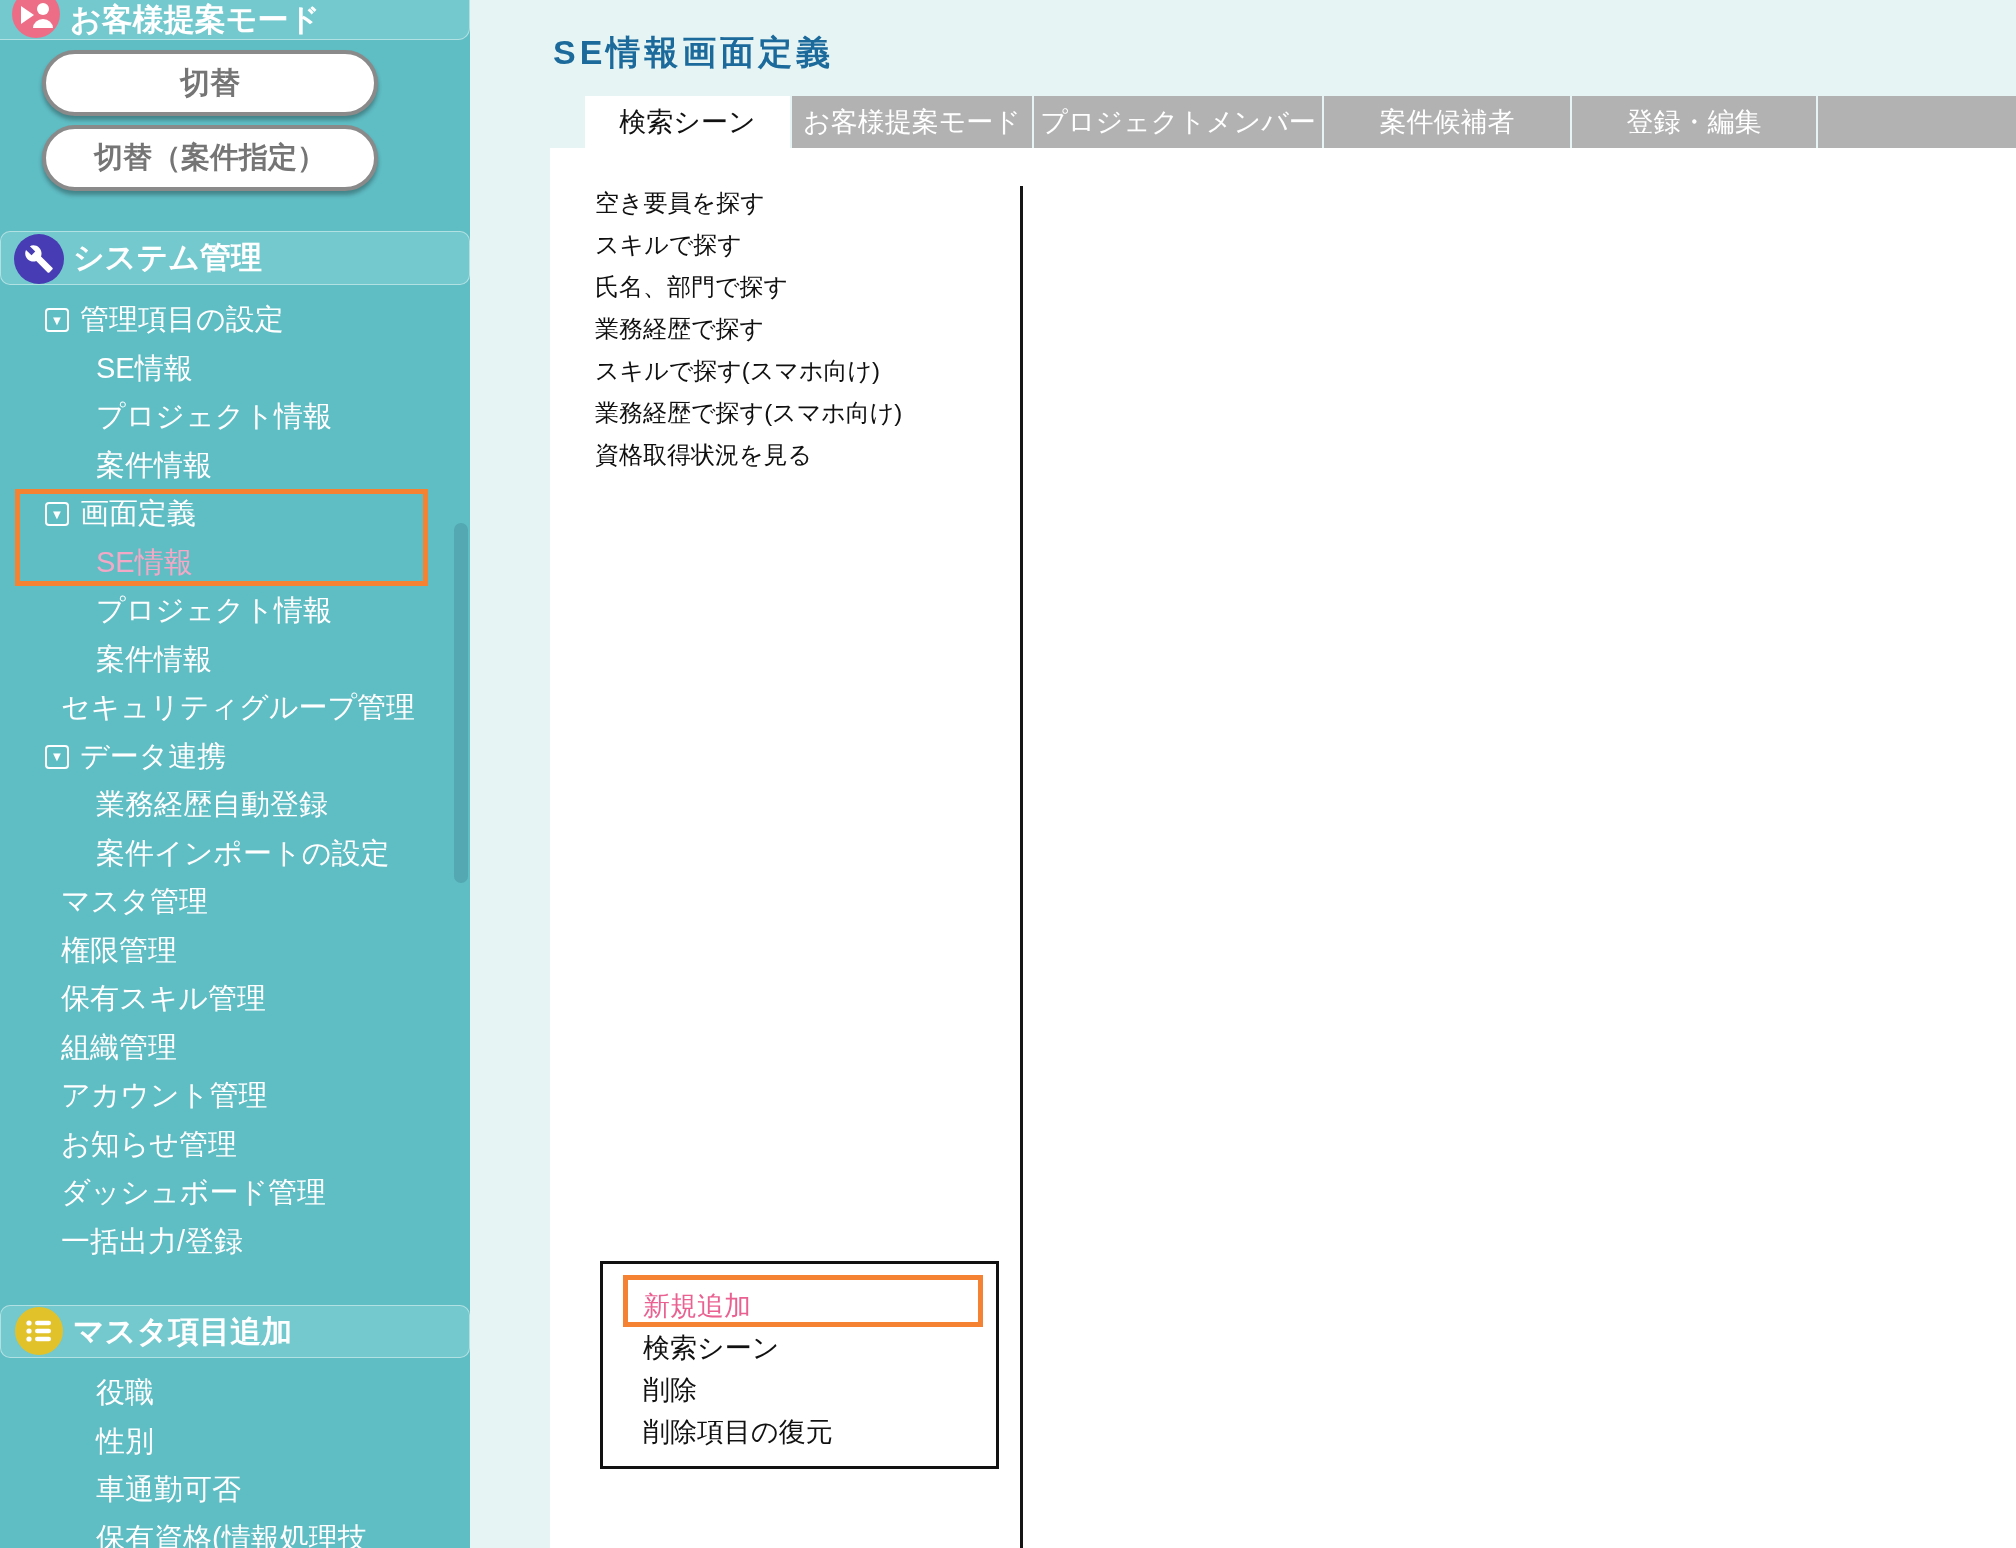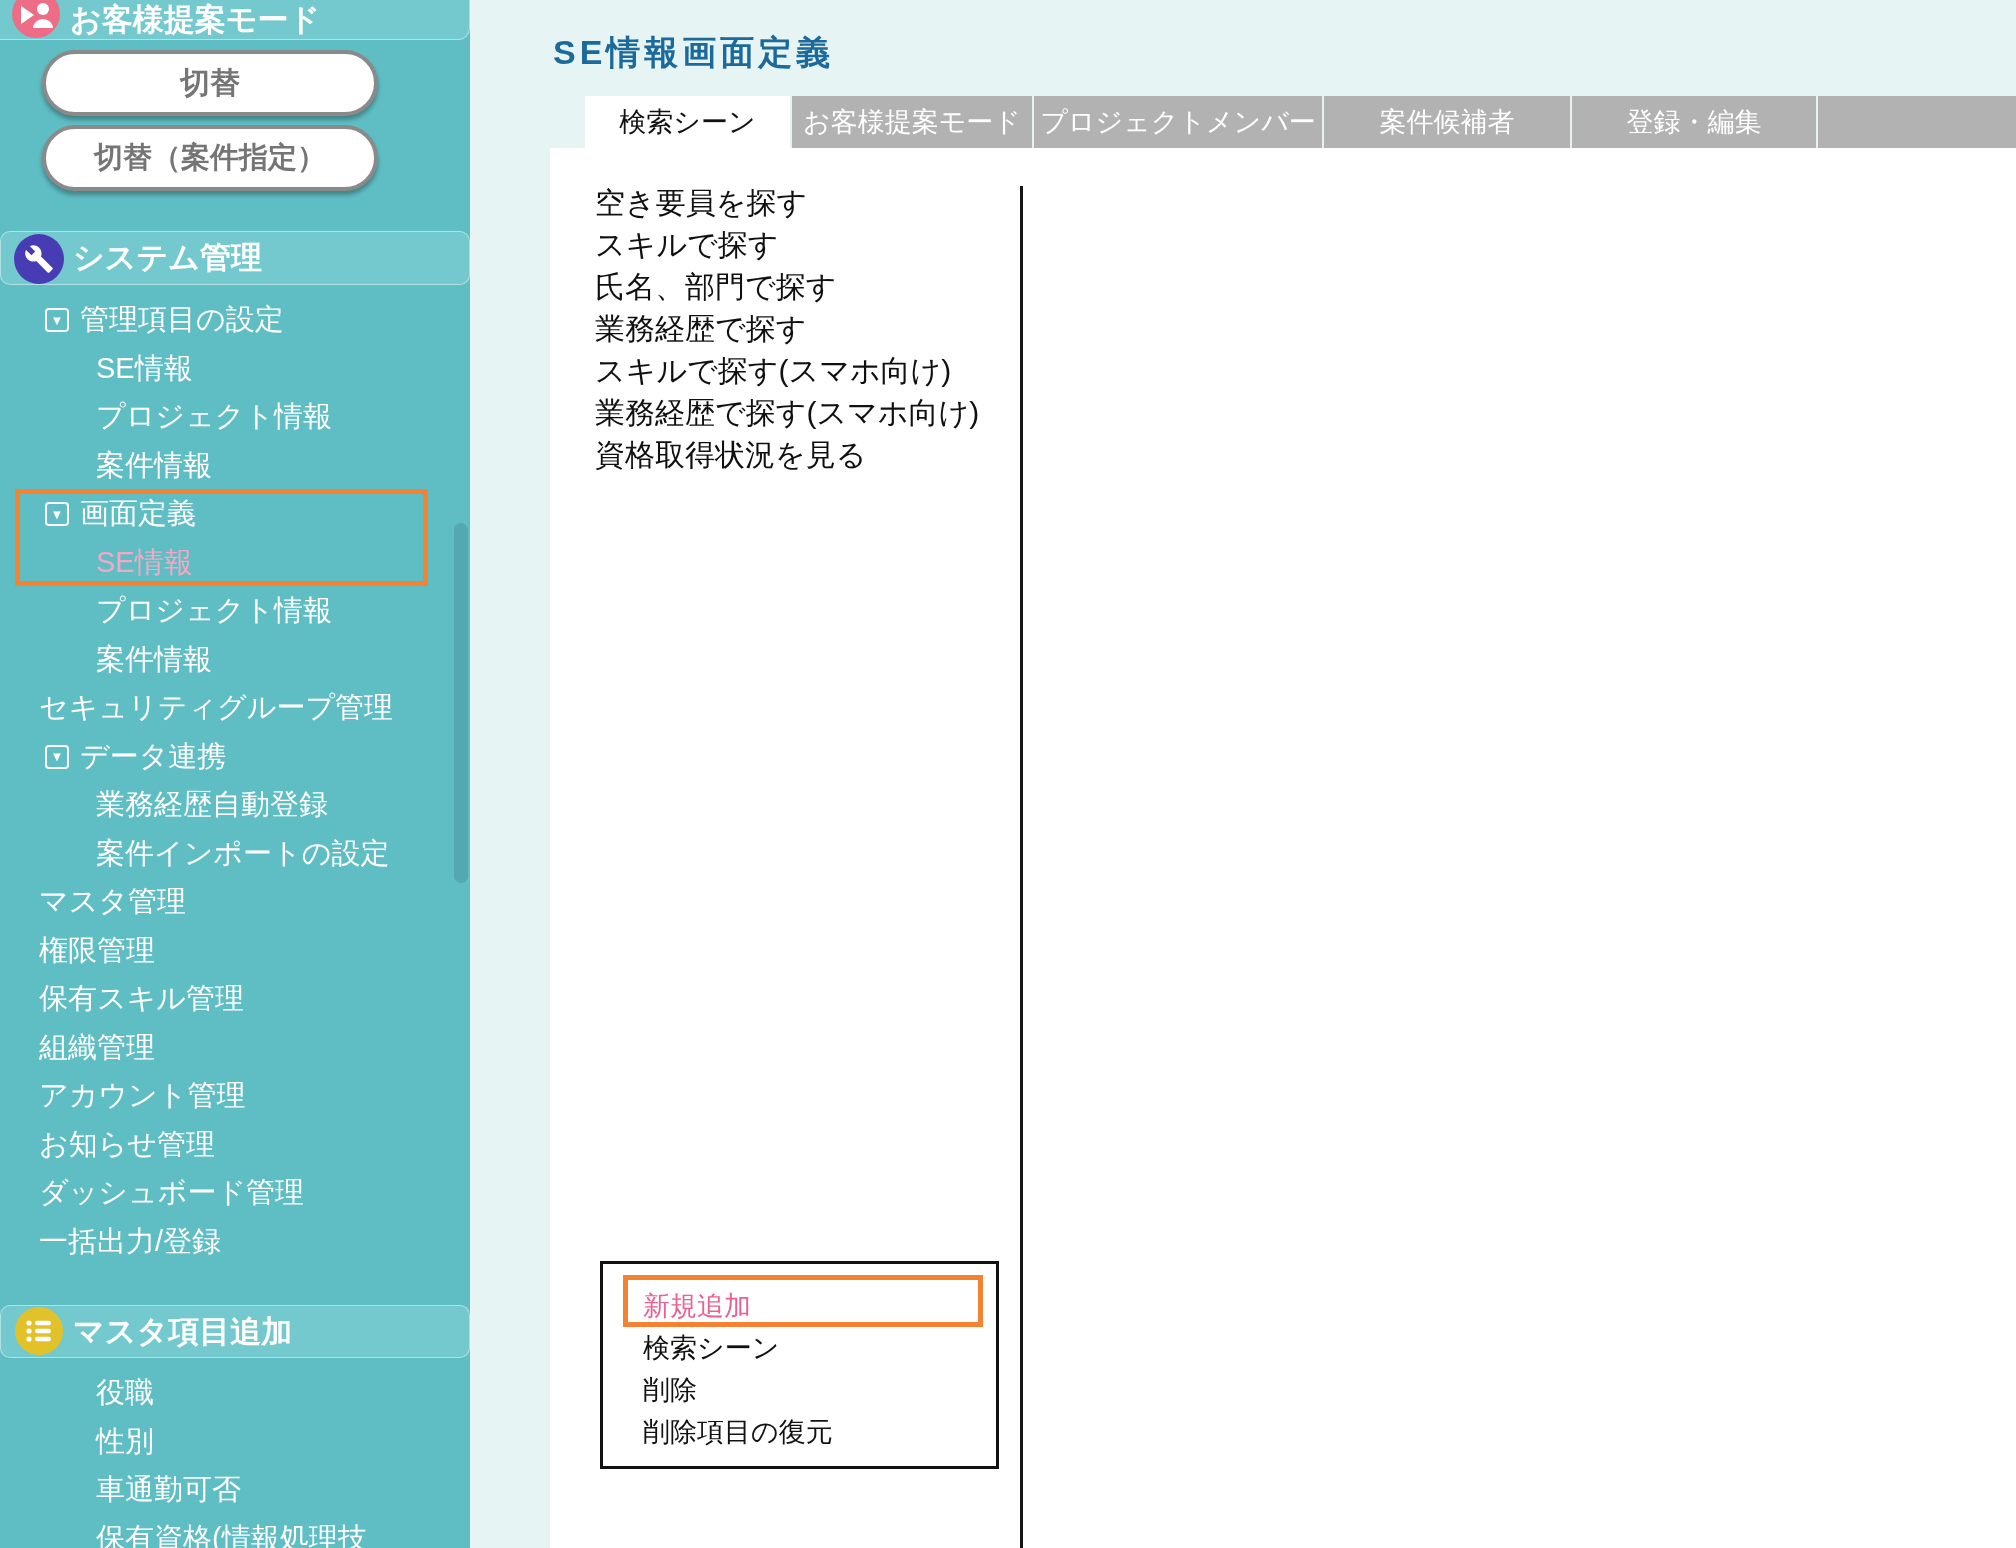--- a/index.html
+++ b/index.html
@@ -27,21 +27,21 @@
   .pill-btn{position:absolute;left:42px;width:336px;height:66px;background:#ffffff;
     border:4px solid #8a8a8a;border-radius:36px;color:#757575;font-weight:bold;font-size:30px;
     display:flex;align-items:center;justify-content:center;box-shadow:0 4px 4px rgba(0,0,0,.3);
     cursor:pointer;white-space:nowrap;padding:0;font-family:inherit;}
   .pill-btn.b1{top:50px;}
   .pill-btn.b2{top:125px;font-size:29px;}
   .sys-list{position:absolute;left:0;top:296px;width:470px;}
   .master-list{position:absolute;left:0;top:1369px;width:470px;}
   .sb-row{position:relative;height:48.5px;display:flex;align-items:center;
     font-size:29px;color:#ffffff;white-space:nowrap;cursor:pointer;}
-  .sb-row.lvl1{padding-left:39px;}
+  .sb-row.lvl1{padding-left:61px;}
   .sb-row.lvl1.has-exp{padding-left:45px;}
   .sb-row.lvl2{padding-left:96px;}
   .sb-row .exp{width:24px;height:24px;border:2px solid #ffffff;border-radius:4px;
     display:flex;align-items:center;justify-content:center;font-size:13px;line-height:1;
     margin-right:11px;flex:0 0 auto;}
   .sb-row.selected{color:#f3a9c6;}
   .hl-box{position:absolute;border:5px solid #f58232;pointer-events:none;}
   .hl-box.sidebar-hl{left:15px;top:489px;width:413px;height:97px;}
   .scroll-thumb{position:absolute;left:454px;top:523px;width:14px;height:360px;
     border-radius:7px;background:#53a8b1;cursor:pointer;}
@@ -53,21 +53,21 @@
     font-size:27px;cursor:pointer;white-space:nowrap;}
   .tab.active{background:#ffffff;color:#111111;}
   .tab.gray{background:#b2b2b2;color:#ffffff;}
   .tab.t0{width:205px;}
   .tab.t1{width:240px;}
   .tab.t2{width:288px;}
   .tab.t3{width:246px;}
   .tab.t4{width:244px;}
   .tab.t5{width:198px;}
   .scene-list{position:absolute;left:595px;top:182px;}
-  .scene-item{height:42px;display:flex;align-items:center;font-size:30px;color:#101010;
+  .scene-item{height:42px;display:flex;align-items:center;font-size:24px;color:#101010;
     white-space:nowrap;cursor:pointer;}
   .vline{position:absolute;left:1020px;top:186px;width:3px;height:1362px;background:#151515;}
   .action-box{position:absolute;left:600px;top:1261px;width:399px;height:208px;
     border:3px solid #111111;background:#ffffff;}
   .action-list{position:absolute;left:0;top:21px;width:100%;}
   .action-item{height:42px;display:flex;align-items:center;padding-left:40px;
     font-size:27px;color:#111111;white-space:nowrap;cursor:pointer;}
   .action-item.pink{color:#ea6191;}
   .hl-box.menu-hl{left:20px;top:11px;width:360px;height:52px;}
 </style>

